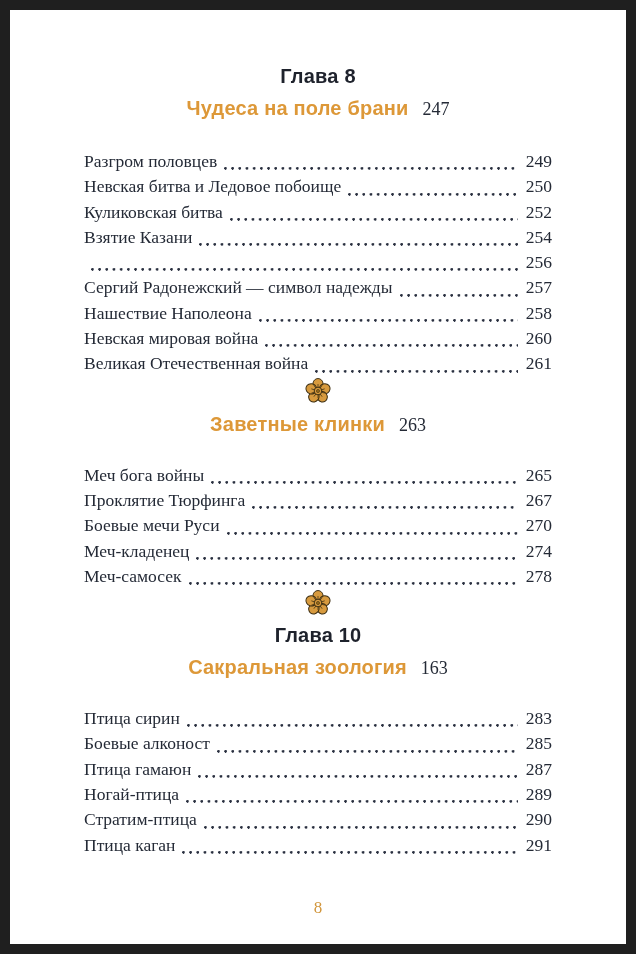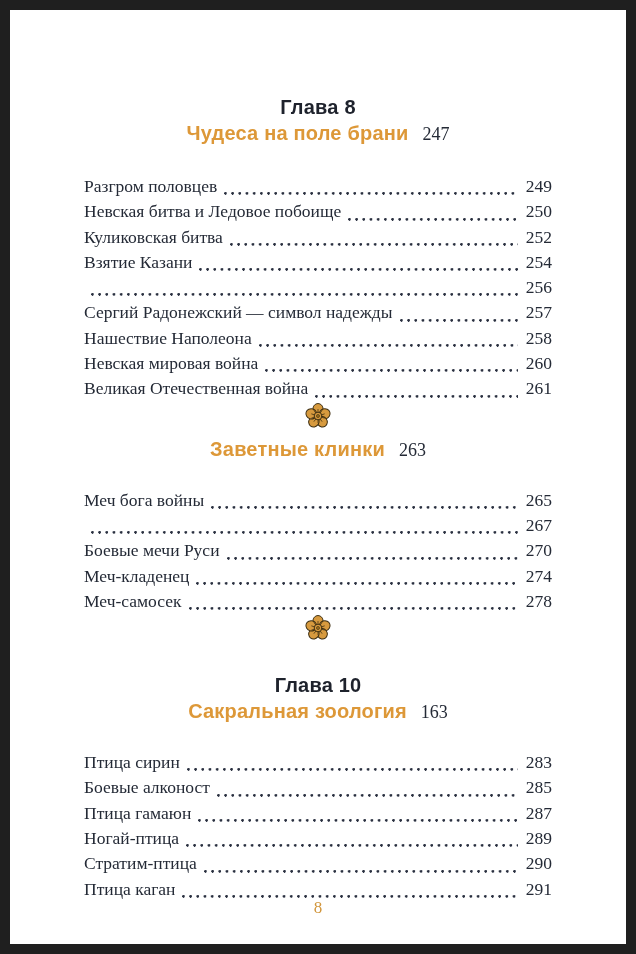--- a/index.html
+++ b/index.html
@@ -34,26 +34,25 @@
     color: #242a36;
   }
   .chapter-head {
     text-align: center;
     font-family: "Liberation Sans", sans-serif;
     font-weight: bold;
     font-size: 20px;
     line-height: 25px;
     color: #1e222c;
     letter-spacing: 0.2px;
-    margin-top: 31px;
   }
   .chapter-sub {
     text-align: center;
     line-height: 26px;
-    margin-top: 0;
+    margin-top: 6px;
   }
   .chapter-sub .sub-title {
     font-family: "Liberation Sans", sans-serif;
     font-weight: bold;
     font-size: 20px;
     color: #dd9838;
     letter-spacing: 0.2px;
   }
   .chapter-sub .sub-page {
     font-family: "Liberation Serif", serif;
@@ -208,20 +207,21 @@
           <span class="sub-title">Заветные клинки</span><span class="sub-page">263</span>
         </div>
         <div class="entries tight">
   <div class="row">
     <span class="row-title">Меч бога войны</span>
     <span class="leader"></span>
     <span class="row-page">265</span>
   </div>
 
   <div class="row">
+    <span class="row-title">Проклятие Тюрфинга</span>
     <span class="leader"></span>
     <span class="row-page">267</span>
   </div>
 
   <div class="row">
     <span class="row-title">Боевые мечи Руси</span>
     <span class="leader"></span>
     <span class="row-page">270</span>
   </div>
 

